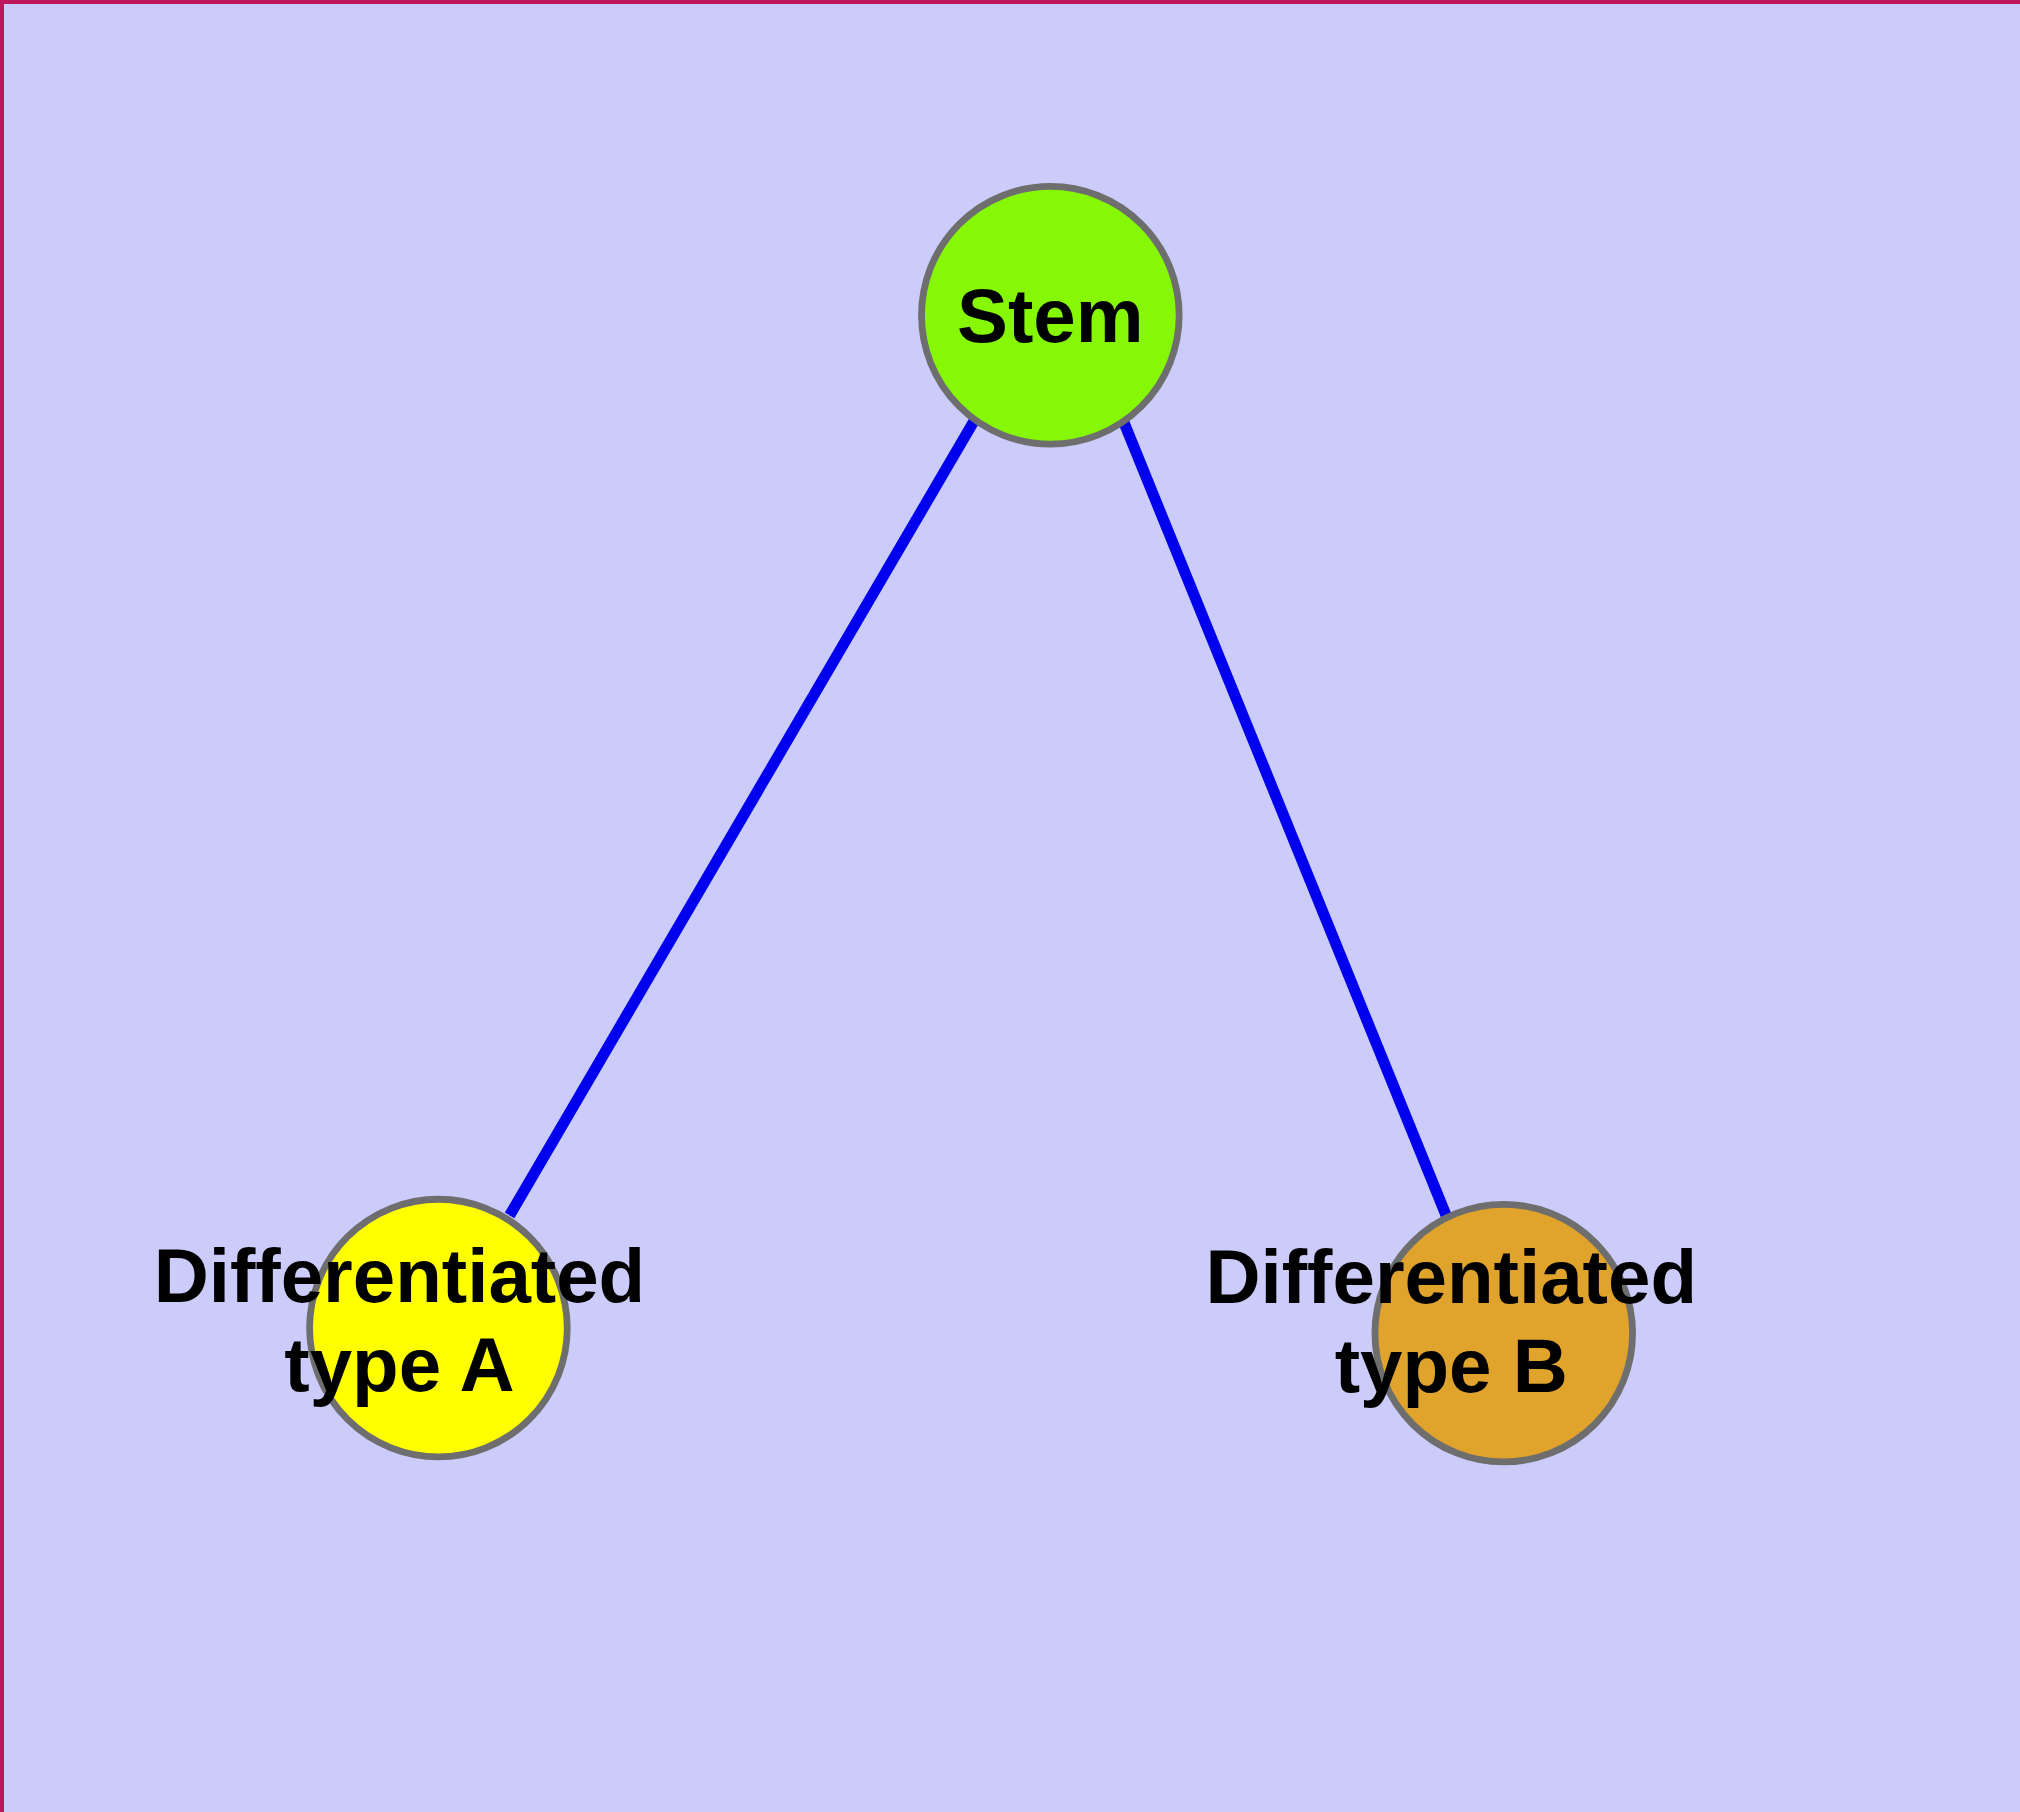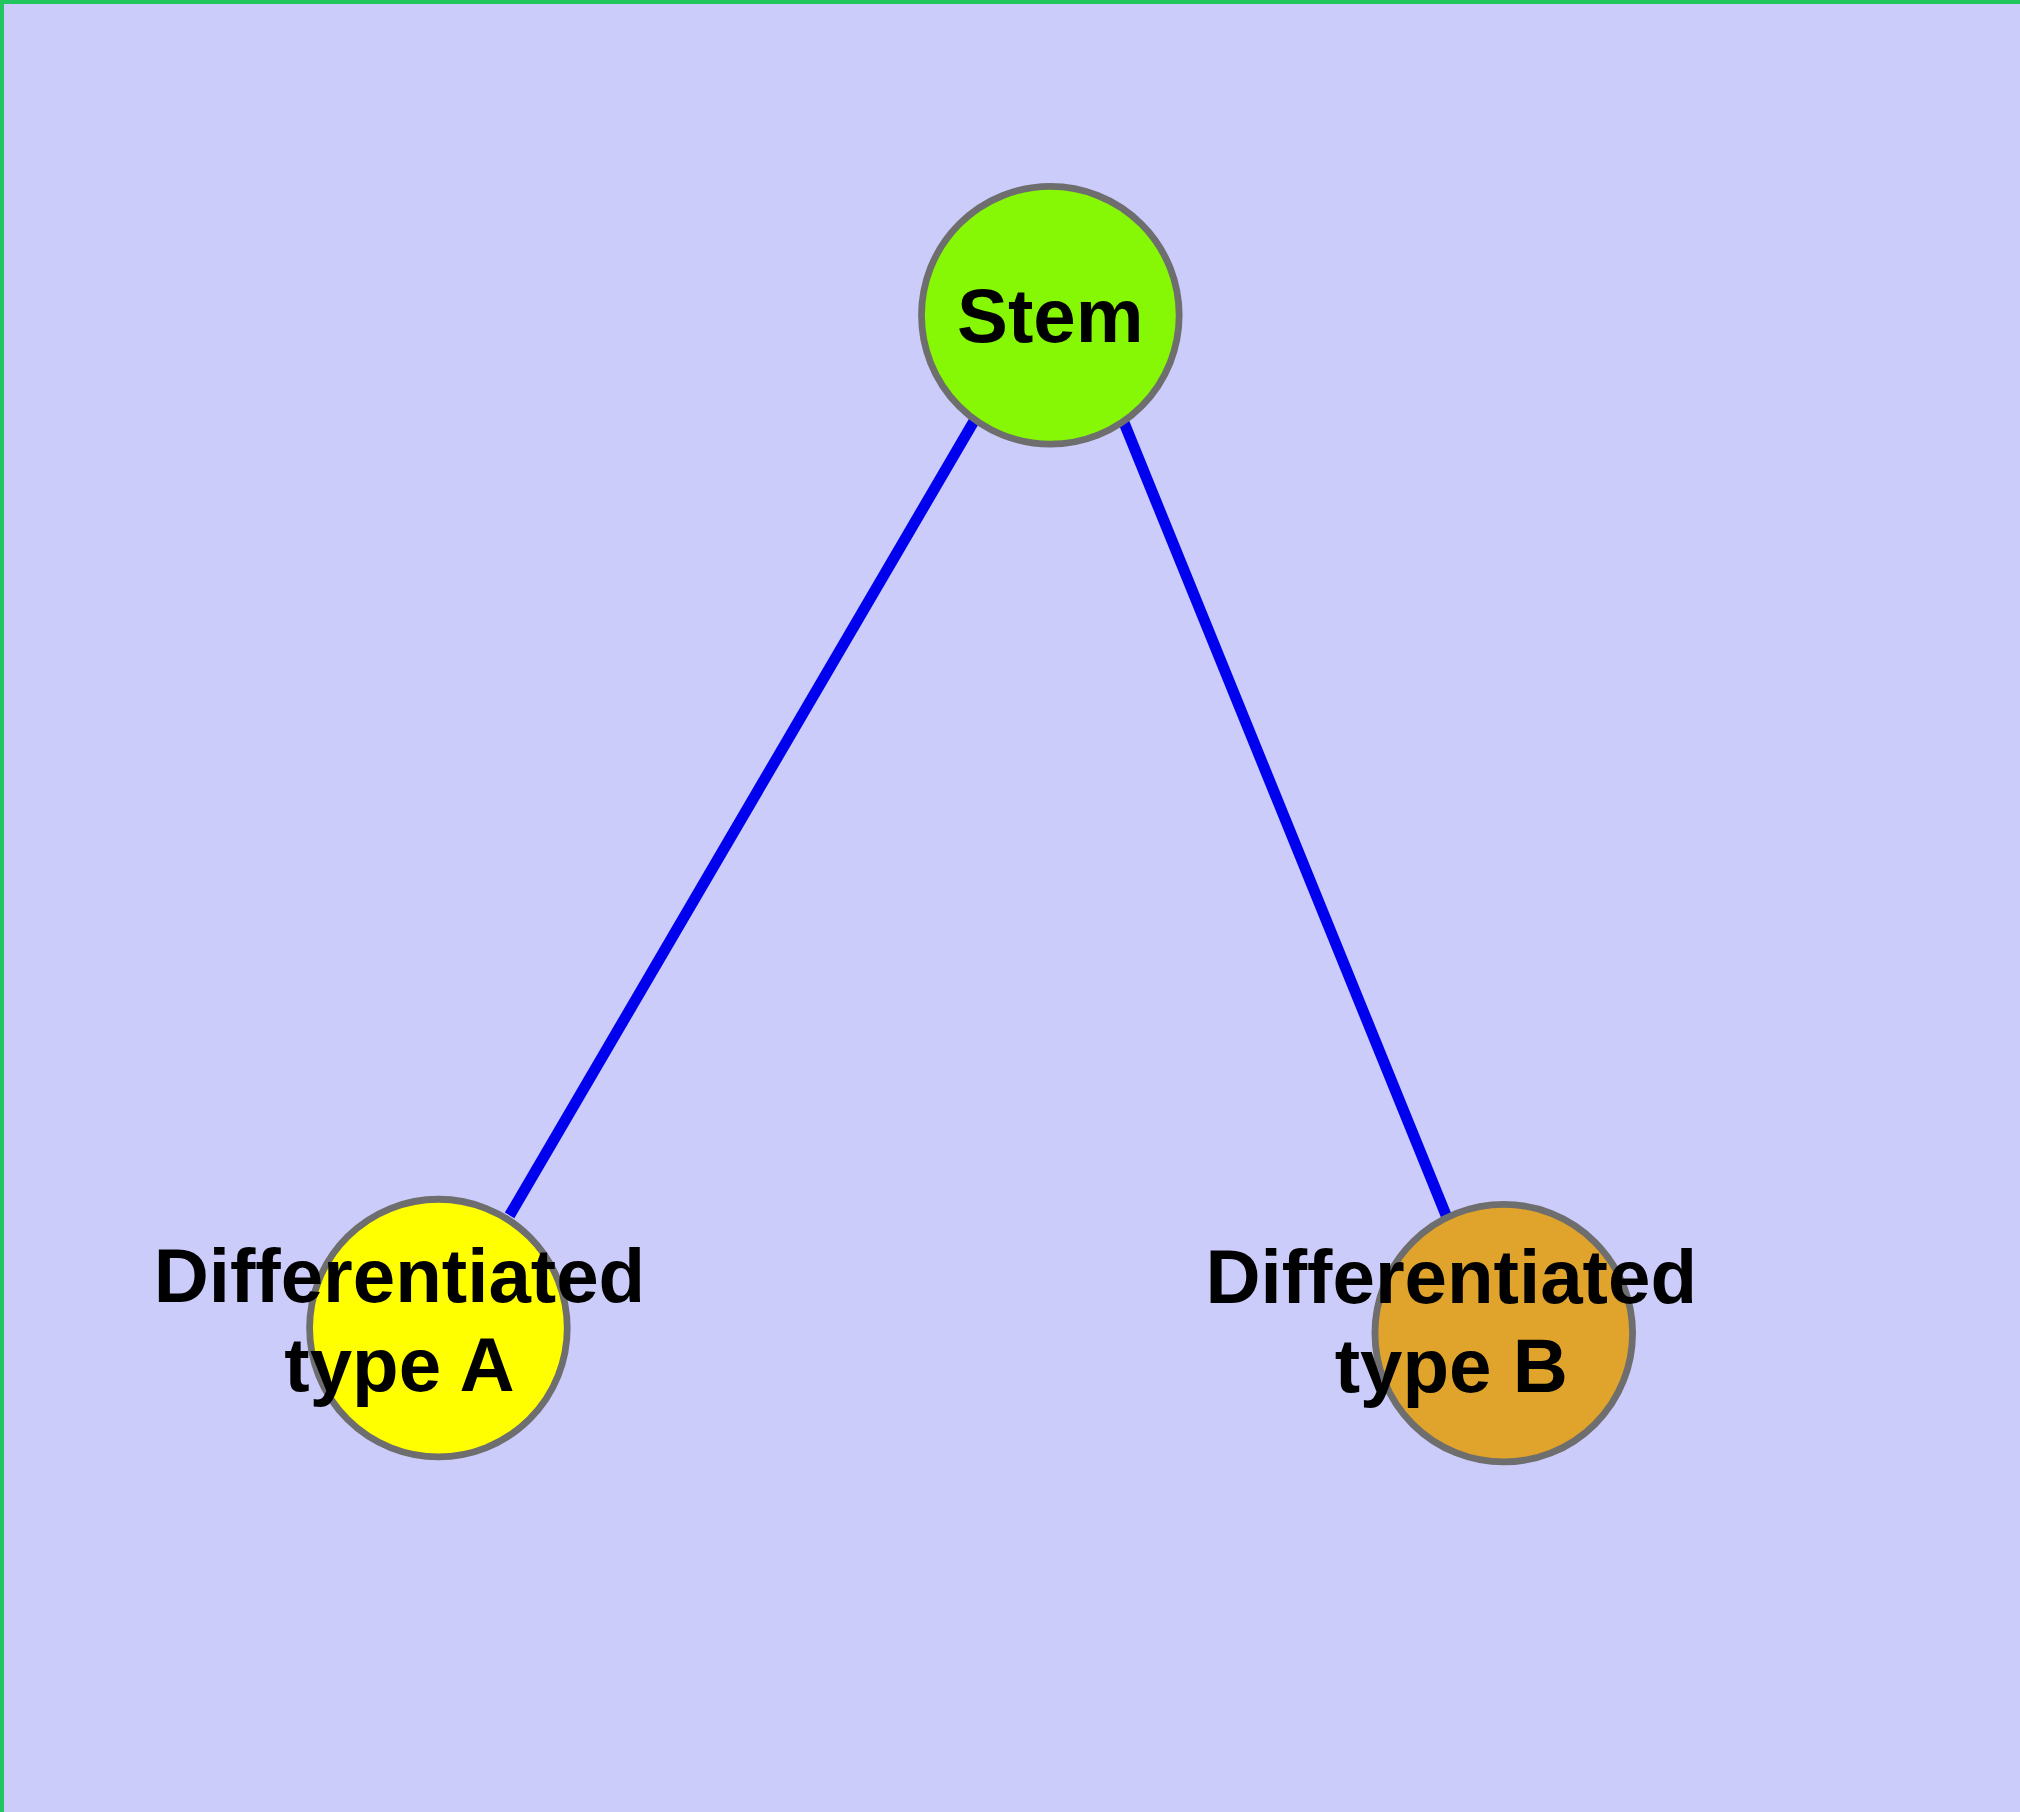--- a/index.html
+++ b/index.html
@@ -33,21 +33,21 @@
   .node-label {
     font-weight: bold;
     fill: #000000;
     font-family: "Liberation Sans", sans-serif;
     paint-order: normal;
   }
 </style>
 </head>
 <body>
 
-<div id="canvas" style="background: #22c55e;">
+<div id="canvas" style="background: #be185d;">
   <div id="plot-bg" style="background: rgb(204, 204, 250);"></div>
 
   <svg id="graph-svg" viewBox="0 0 2384 2138" xmlns="http://www.w3.org/2000/svg">
     <g id="edges-layer">
         <line x1="1150" y1="495" x2="601" y2="1434" stroke="#0000ee" stroke-width="13" stroke-linecap="butt"></line>
         <line x1="1322" y1="489" x2="1706" y2="1434" stroke="#0000ee" stroke-width="13" stroke-linecap="butt"></line>
       </g>
     <g id="nodes-layer">
         <g>
           <circle cx="1239" cy="372" r="152" fill="#86f705" stroke="#6e6e6e" stroke-width="8"></circle>

